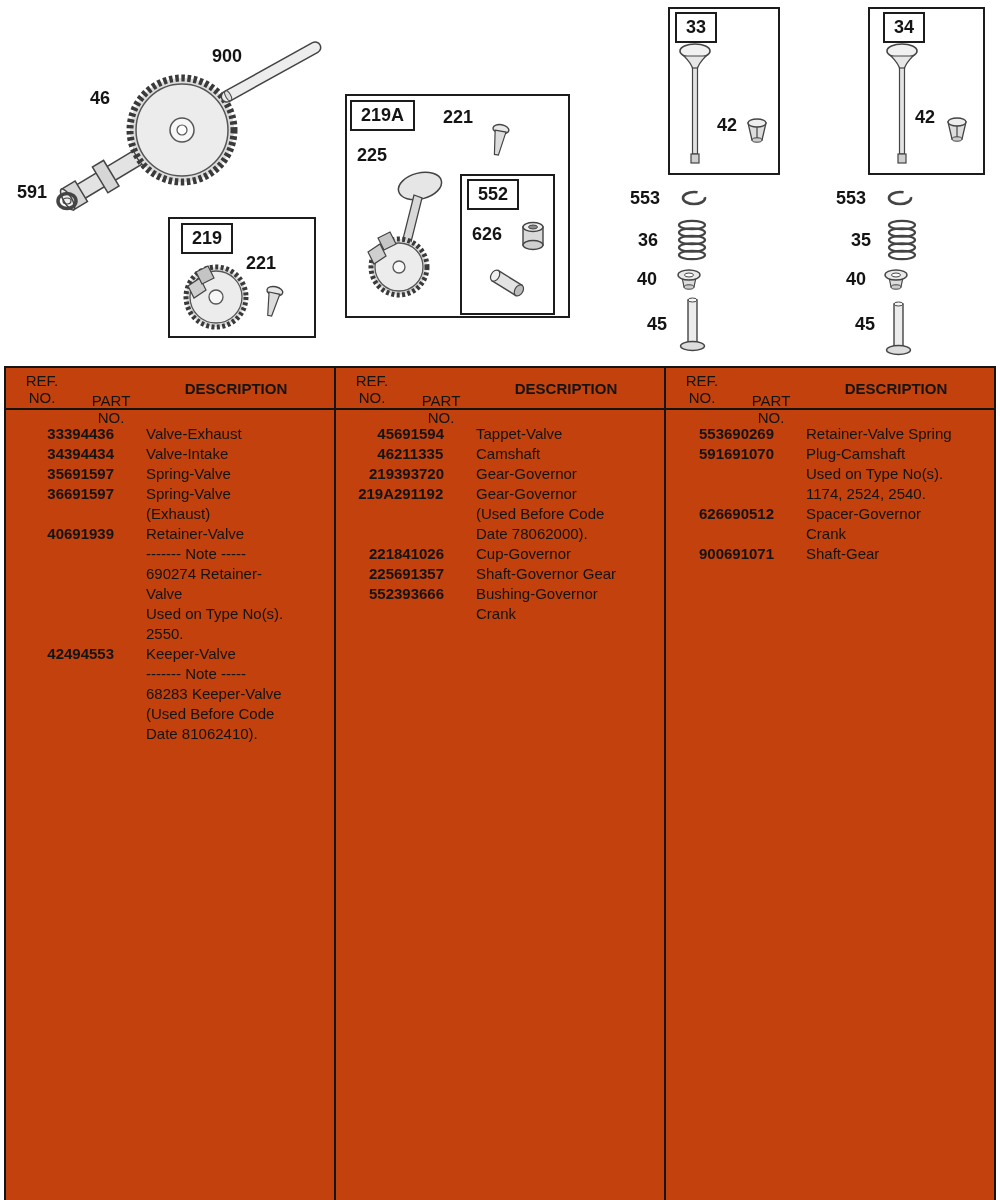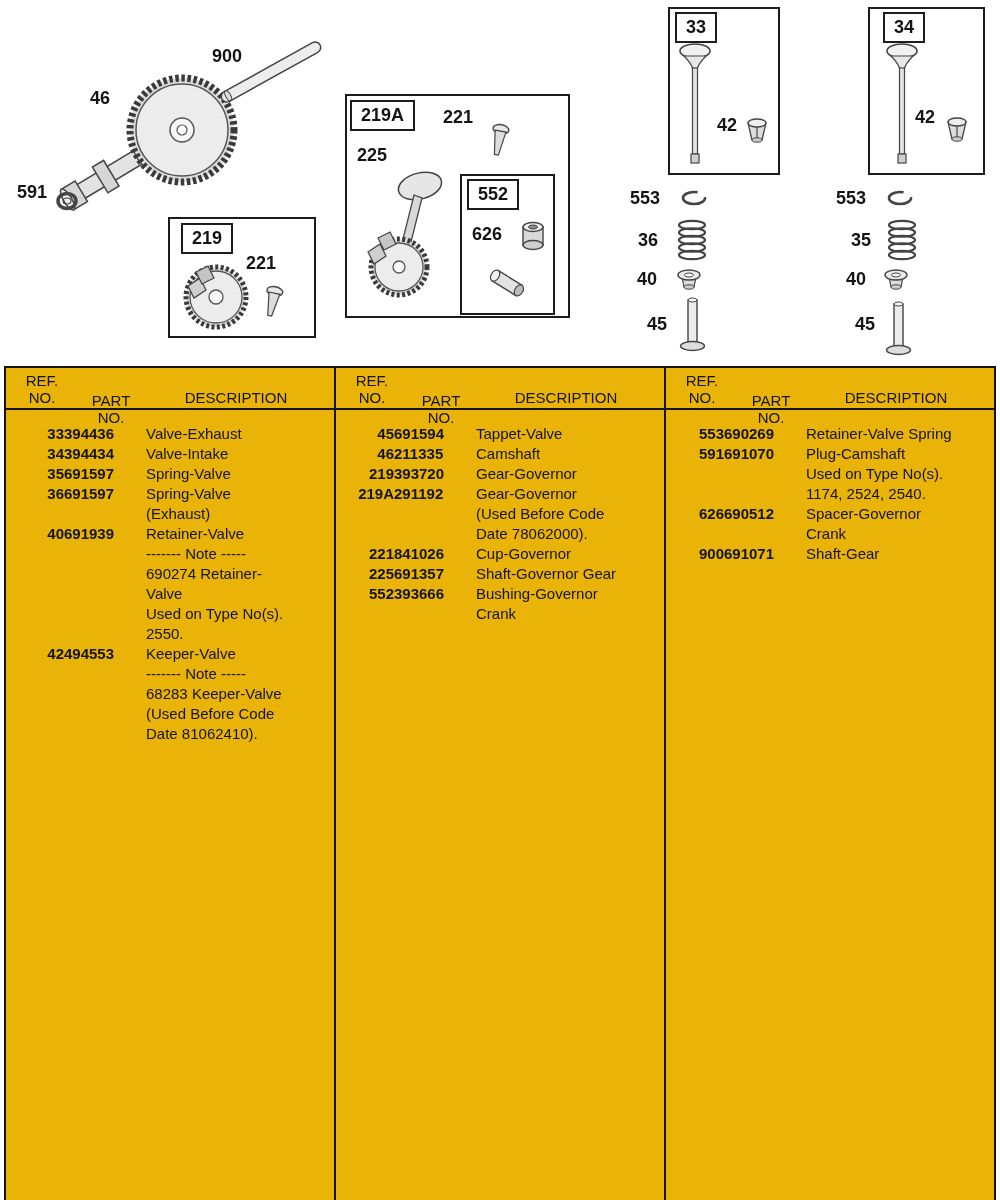--- a/index.html
+++ b/index.html
@@ -29,37 +29,37 @@
     padding: 4px 9px 5px 9px;
   }
 
   
   .table-wrap {
     position: absolute;
     left: 4px; right: 4px; top: 366px; bottom: 0;
     border: 2px solid #141414;
     border-bottom: none;
     display: flex;
-    background: #eab308;
+    background: #c2410c;
   }
   .pcol { flex: 1 1 0; display: flex; flex-direction: column; min-width: 0; }
   .pcol + .pcol { border-left: 2px solid #141414; }
   .col-header {
     height: 42px;
     border-bottom: 2px solid #141414;
     display: flex;
     align-items: flex-start;
     padding: 4px 4px 0 14px;
     font-size: 15px;
     line-height: 17px;
     flex: none;
   }
   .h-ref  { width: 44px; text-align: center; }
   .h-part { width: 62px; margin-left: 16px; text-align: center; margin-top: 20px; }
-  .h-desc { flex: 1; text-align: center; align-self: flex-end; padding-bottom: 2px; }
+  .h-desc { flex: 1; text-align: center; align-self: flex-end; padding-bottom: 11px; font-weight: bold; }
   .col-body { padding: 14px 4px 0 14px; font-size: 15px; line-height: 20px; }
   .trow { display: flex; }
   .c-ref  { flex: none; width: 44px; text-align: right; font-weight: bold; }
   .c-part { flex: none; width: 62px; margin-left: 0; font-weight: bold; }
   .c-desc { flex: 1; margin-left: 20px; white-space: nowrap; overflow: hidden; }
   .b { font-weight: normal; }
 </style>
 </head>
 <body>
 

